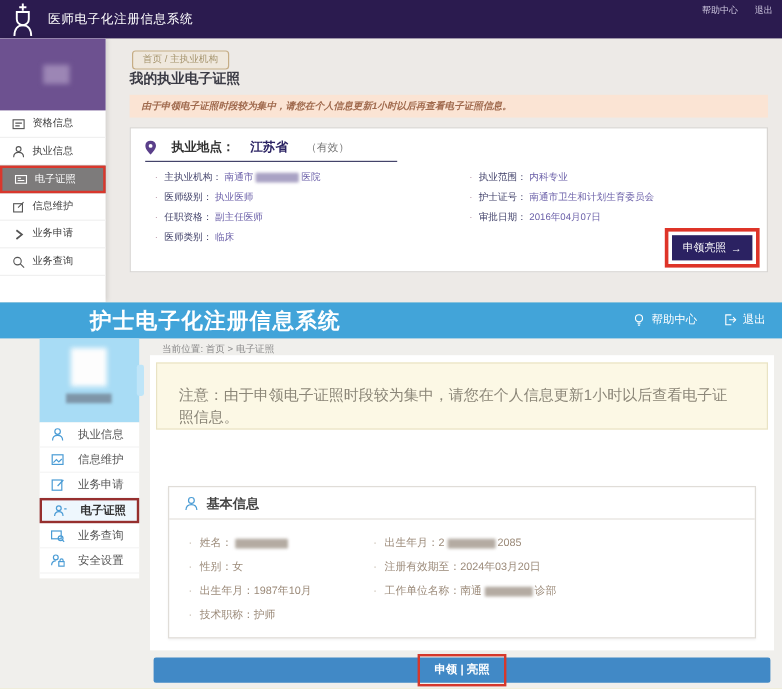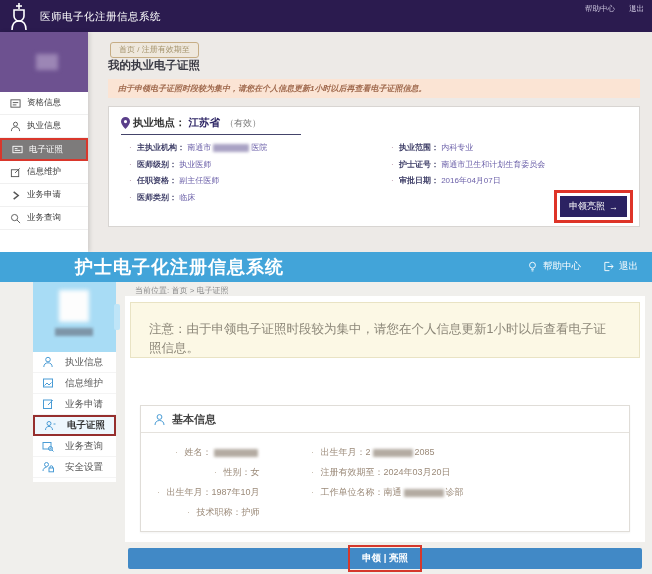--- a/index.html
+++ b/index.html
@@ -23,31 +23,31 @@
   .doc-item { display:flex; align-items:center; height:23px; padding-left:10px; border-bottom:1px solid #f0f0f0; font-size:8.5px; color:#3c3c3c; cursor:pointer; }
   .doc-item .ic { width:11px; height:11px; margin-right:6px; color:#555; flex:0 0 auto; }
   .doc-item .ic svg { width:11px; height:11px; display:block; }
   .doc-item.active { background:#7d7b7b; color:#fff; border:2px solid #d9372c; }
   .doc-item.active .ic { color:#fff; }
 
   .crumb-chip { position:absolute; left:110px; top:42px; height:16px; line-height:14px; padding:0 8px; border:1px solid #c6ad85; border-radius:3px; background:#efe8dd; color:#a5946d; font-size:8px; cursor:pointer; }
   .doc-pagetitle { position:absolute; left:108px; top:58px; font-size:11.5px; font-weight:bold; color:#3a3a44; }
   .doc-notice { position:absolute; left:108px; right:12px; top:79px; height:19px; line-height:19px; background:#fbe4d4; color:#a06a4e; font-size:8px; font-style:italic; padding-left:10px;font-weight:bold; }
   .doc-card { position:absolute; left:108px; right:12px; top:106px; height:121px; background:#fff; border:1px solid #d8d5d2; }
-  .loc-line { position:absolute; left:12px; top:9px; display:inline-flex; align-items:center; gap:3px; border-bottom:1px solid #44446a; padding:0 40px 4px 0; }
+  .loc-line { position:absolute; left:12px; top:9px; display:inline-flex; align-items:center; gap:13px; border-bottom:1px solid #44446a; padding:0 40px 4px 0; }
   .loc-pin { width:9px; height:12px; color:#5a3f8a; }
   .loc-pin svg { width:9px; height:12px; display:block; }
   .loc-label { font-size:10.5px; font-weight:bold; color:#333; }
   .loc-value { font-size:10.5px; font-weight:bold; color:#2c2464; }
   .loc-status { font-size:9px; color:#777; margin-left:2px; }
   .doc-colL { position:absolute; left:20px; top:33px; }
   .doc-colR { position:absolute; left:282px; top:33px; }
   .frow { height:16.5px; line-height:16.5px; font-size:8px; white-space:nowrap; }
   .frow::before { content:"·"; color:#b9a; margin-right:3px; font-size:8px; }
-  .flab { font-weight:bold; color:#3f3f68; }
+  .flab { font-weight:normal; color:#3f3f68; }
   .fval { color:#6a5fa8; }
   .blurb { display:inline-block; height:8px; vertical-align:middle; background:#a9a2c4; border-radius:1px; filter:blur(1.5px); margin:0 2px; }
   .w44 { width:44px; } .w36 { width:36px; } .w40 { width:40px; }
   .doc-apply { position:absolute; right:12px; bottom:9px; height:21px; padding:0 9px; background:#2b2262; color:#fff; border:none; font-size:9px; font-family:inherit; cursor:pointer; outline:3px solid #de3428; outline-offset:3px; display:flex; align-items:center; gap:4px; }
 
   
   .nur { position:absolute; left:0; top:252px; width:652px; height:322px; background:#f0efec; }
   .nur-header { position:absolute; left:0; top:0; width:652px; height:30px; background:#42a4d9; }
   .nur-title { position:absolute; left:75px; top:3px; font-size:18px; font-weight:bold; color:#fff; letter-spacing:1px; }
   .nur-links { position:absolute; right:14px; top:8px; display:flex; gap:22px; color:#fff; font-size:9.5px; }
@@ -64,21 +64,21 @@
   .nur-item .ic svg { width:12px; height:12px; display:block; }
   .nur-item.active { border:2px solid #962f2e; background:#eef7fd; font-weight:bold; color:#333; }
 
   .nur-crumb { position:absolute; left:135px; top:33px; font-size:8px; color:#8a8a8a; }
   .nur-panel { position:absolute; left:125px; right:7px; top:44px; height:246px; background:#fff; }
   .nur-notice { position:absolute; left:5px; right:5px; top:6px; height:56px; background:#fcf8e5; border:1px solid #e9e3c4; color:#8b8678; font-size:12.5px; line-height:19px; padding:17px 24px 0 18px; }
   .nur-card { position:absolute; left:15px; right:15px; top:109px; height:127px; border:1px solid #e0ddd8; box-shadow:0 1px 2px rgba(0,0,0,0.05); }
   .nur-card-head { position:absolute; left:0; right:0; top:0; height:27px; border-bottom:1px solid #e5e2dd; display:flex; align-items:center; padding-left:12px; gap:6px; }
   .nur-card-head .ic { width:13px; height:13px; color:#4a9cd5; } .nur-card-head .ic svg { width:13px; height:13px; display:block; }
   .nur-card-title { font-size:11px; font-weight:bold; color:#444; }
-  .nur-colL { position:absolute; left:16px; top:36px;text-align:right; }
+  .nur-colL { position:absolute; left:16px; top:36px; }
   .nur-colR { position:absolute; left:170px; top:36px; }
   .nrow { height:20px; line-height:20px; font-size:9px; color:#9b8a79; white-space:nowrap; }
   .nrow::before { content:"·"; color:#c4b8aa; margin-right:4px; }
   .nrow .blurb { background:#b4aba2; filter:blur(1.5px); }
   .nur-apply { position:absolute; left:128px; right:10px; top:296px; height:21px; background:#4189c6; border:none; border-radius:2px; display:flex; align-items:center; justify-content:center; cursor:pointer; overflow:visible; }
   .nur-apply .txt { color:#fff; font-size:9.5px; font-weight:bold; border:2px solid #d5382c; padding:5px 12px; background:transparent; white-space:nowrap; }
 </style>
 </head>
 <body>
 
@@ -157,21 +157,21 @@
               <svg viewBox="0 0 12 12" fill="none" stroke="currentColor">
                 <circle cx="5" cy="5" r="3.4"></circle>
                 <line x1="7.6" y1="7.6" x2="11" y2="11"></line>
               </svg>
             </span>
           <span>业务查询</span>
         </div>
       </nav>
     </aside>
 
-    <div class="crumb-chip">首页 / 注册有效期至</div>
+    <div class="crumb-chip">首页 / 主执业机构</div>
     <h1 class="doc-pagetitle">我的执业电子证照</h1>
     <div class="doc-notice">由于申领电子证照时段较为集中，请您在个人信息更新1小时以后再查看电子证照信息。</div>
 
     <div class="doc-card">
       <div class="loc-line">
         <span class="loc-pin">
             <svg viewBox="0 0 9 12" fill="currentColor">
               <path d="M4.5 0 a4.5 4.5 0 0 1 4.5 4.5 c0 3-4.5 7.5-4.5 7.5 S0 7.5 0 4.5 A4.5 4.5 0 0 1 4.5 0 z M4.5 3 a1.6 1.6 0 1 0 0 3.2 a1.6 1.6 0 0 0 0-3.2 z"></path>
             </svg>
           </span>

